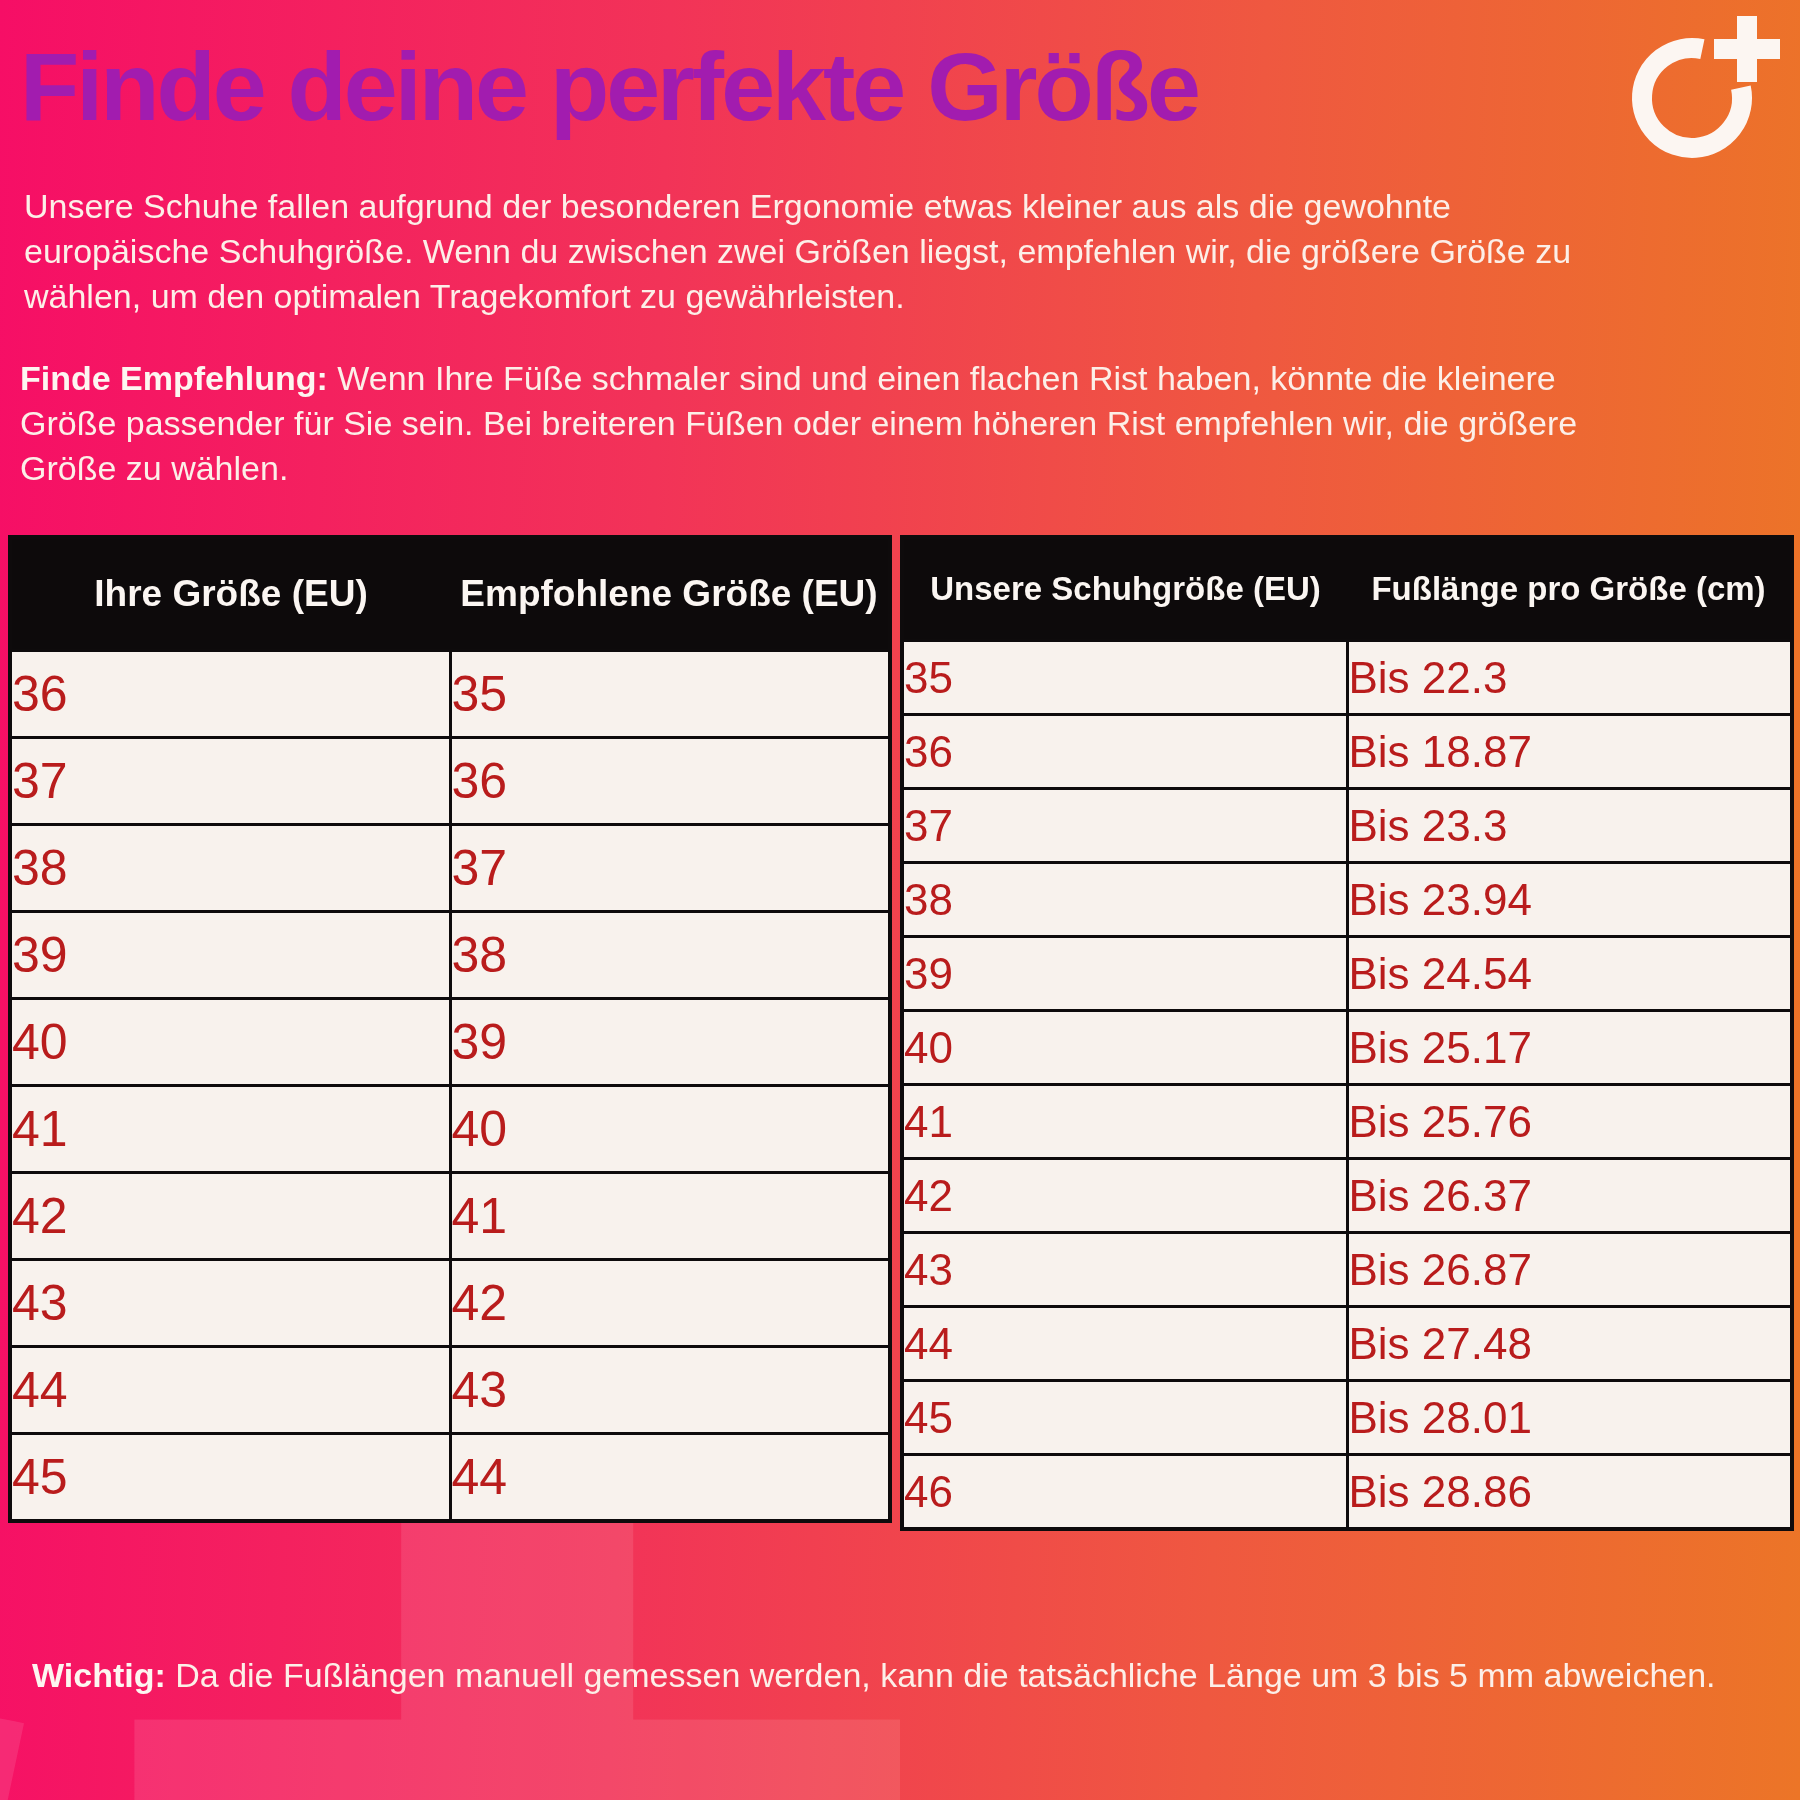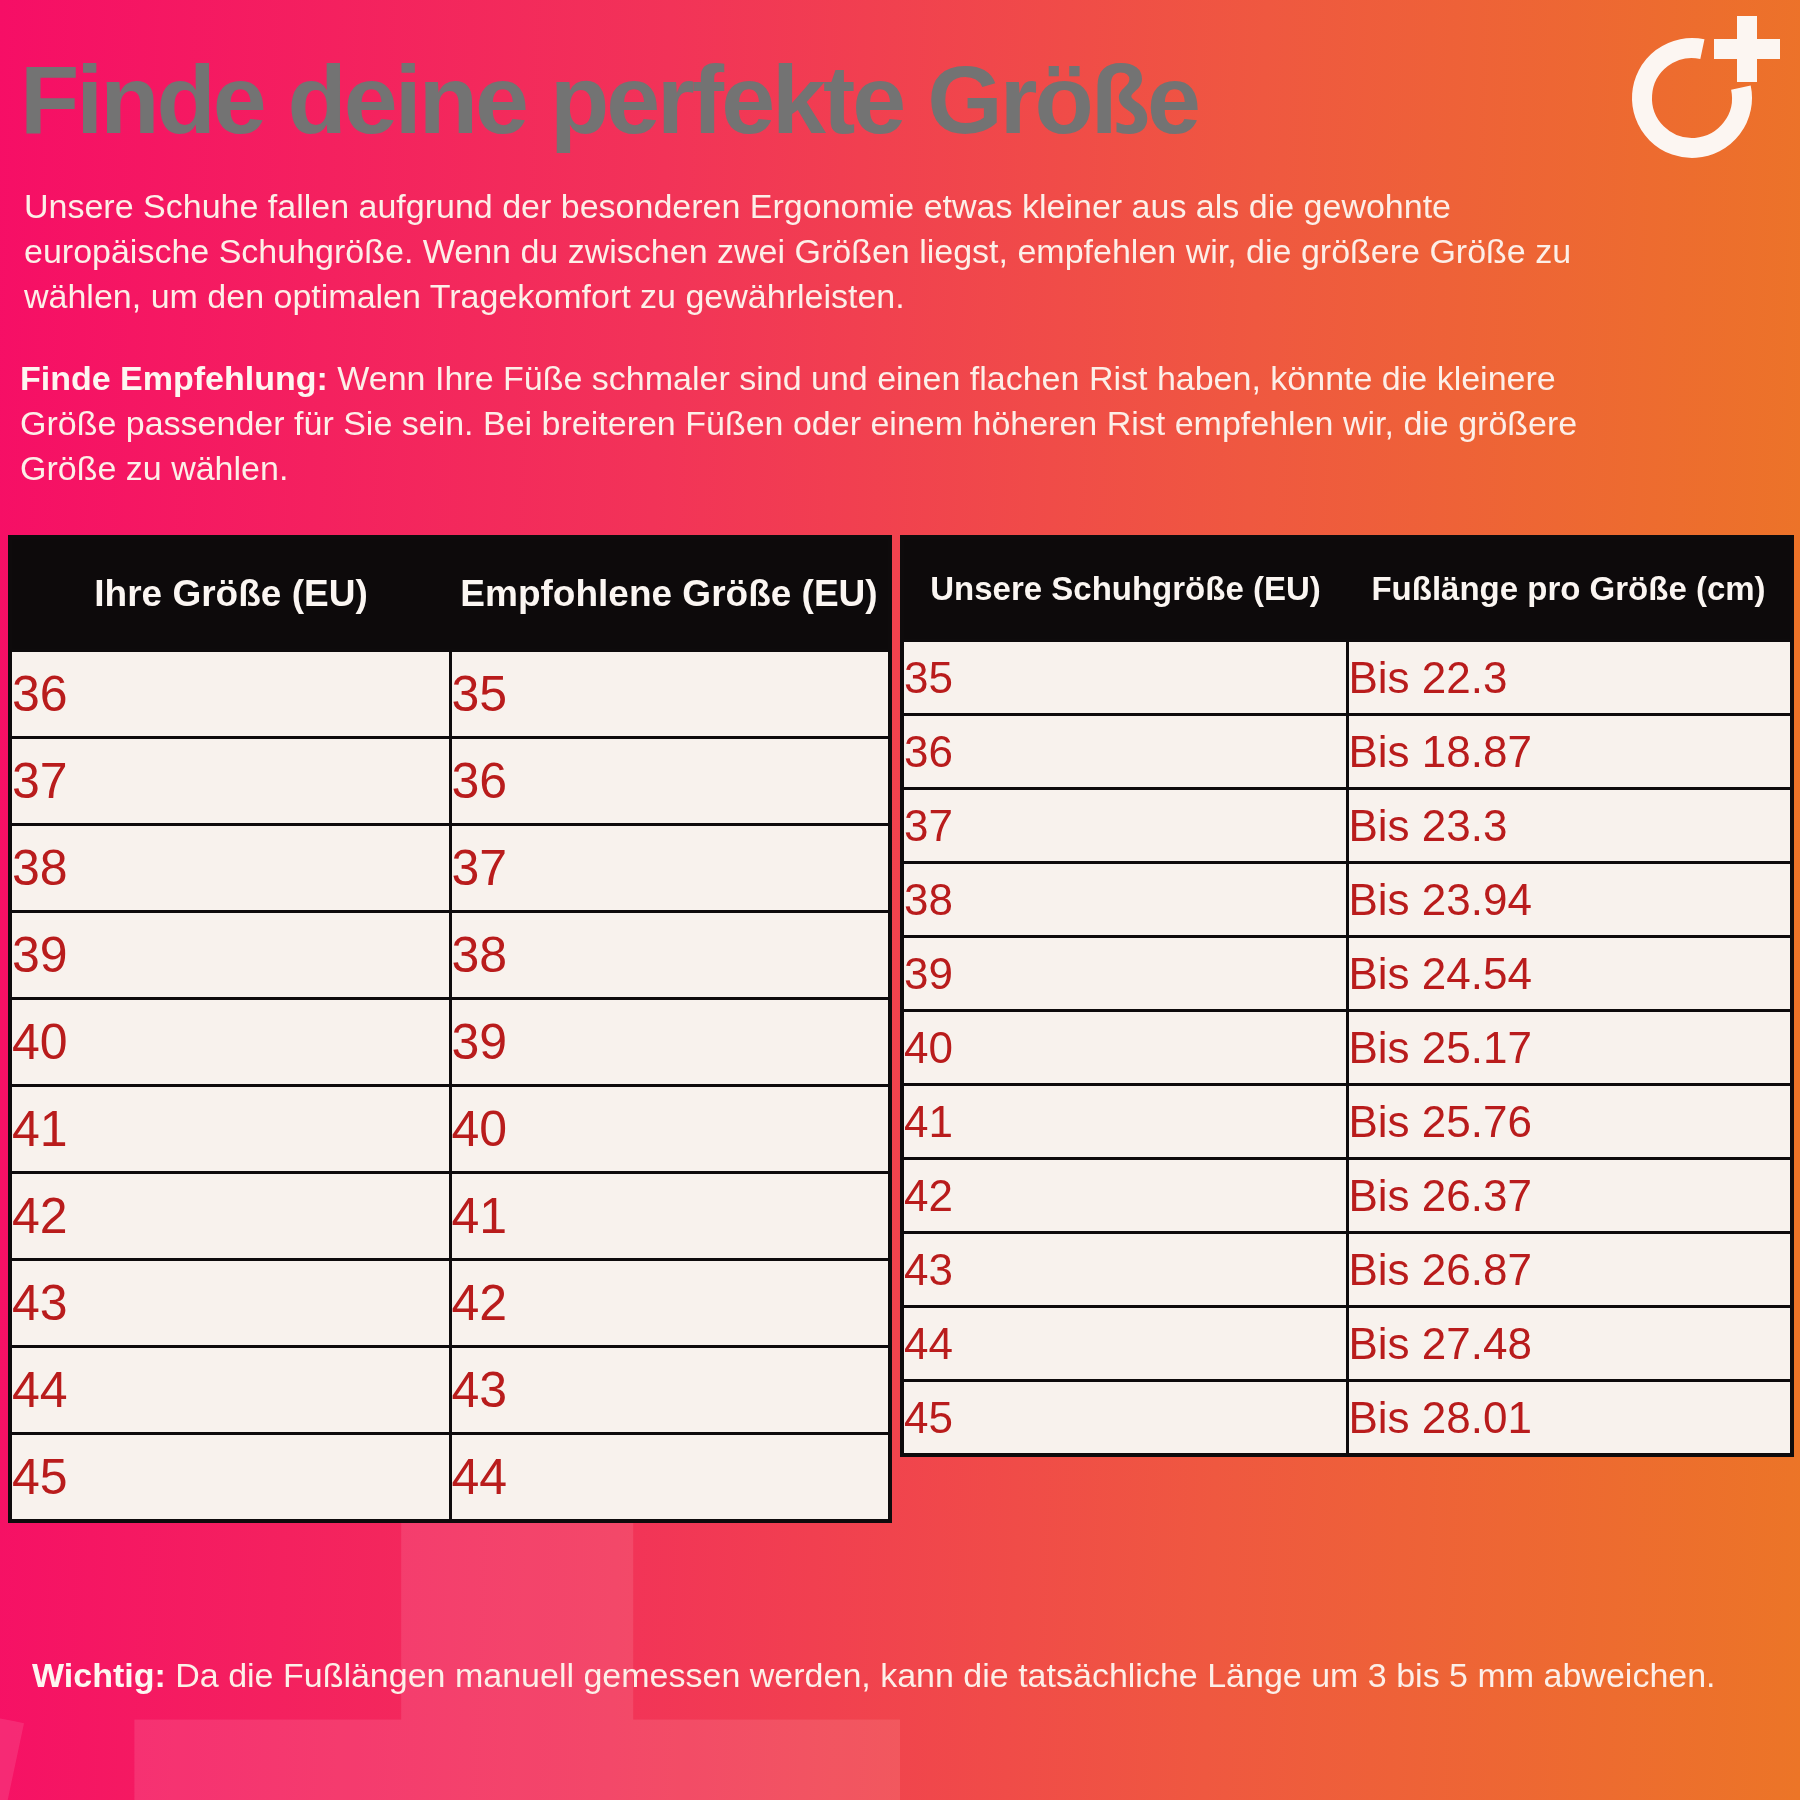--- a/index.html
+++ b/index.html
@@ -5,23 +5,23 @@
   html, body { margin: 0; padding: 0; }
   body {
     width: 1800px; height: 1800px;
     position: relative; overflow: hidden;
     background: linear-gradient(92deg, #F60E66 0%, #F23358 36%, #EF5840 68%, #EC7527 100%);
     font-family: "Liberation Sans", sans-serif;
     color: #FCEFE8;
   }
 
   .title {
-    position: absolute; left: 20px; top: 44px; margin: 0;
+    position: absolute; left: 20px; top: 31px; margin: 0;
     font-size: 97px; font-weight: 800; letter-spacing: -3px;
-    color: #737373; white-space: nowrap;
+    color: #a21caf; white-space: nowrap;
   }
 
   .logo { position: absolute; left: 1630px; top: 8px; width: 160px; height: 160px; }
 
   .intro {
     position: absolute; left: 20px; top: 180px; width: 1565px; margin: 4px;
     font-size: 34px; line-height: 45px; font-weight: 400;
   }
   .recommendation {
     position: absolute; left: 20px; top: 356px; width: 1565px; margin: 0;
@@ -175,16 +175,20 @@
         <td>Bis 26.87</td>
       </tr>
       <tr>
         <td>44</td>
         <td>Bis 27.48</td>
       </tr>
       <tr>
         <td>45</td>
         <td>Bis 28.01</td>
       </tr>
+      <tr>
+        <td>46</td>
+        <td>Bis 28.86</td>
+      </tr>
     </tbody>
 </table>
 
 <p class="note"><strong>Wichtig:</strong><span> Da die Fußlängen manuell gemessen werden, kann die tatsächliche Länge um 3 bis 5 mm abweichen.</span></p>
 
 </body></html>

